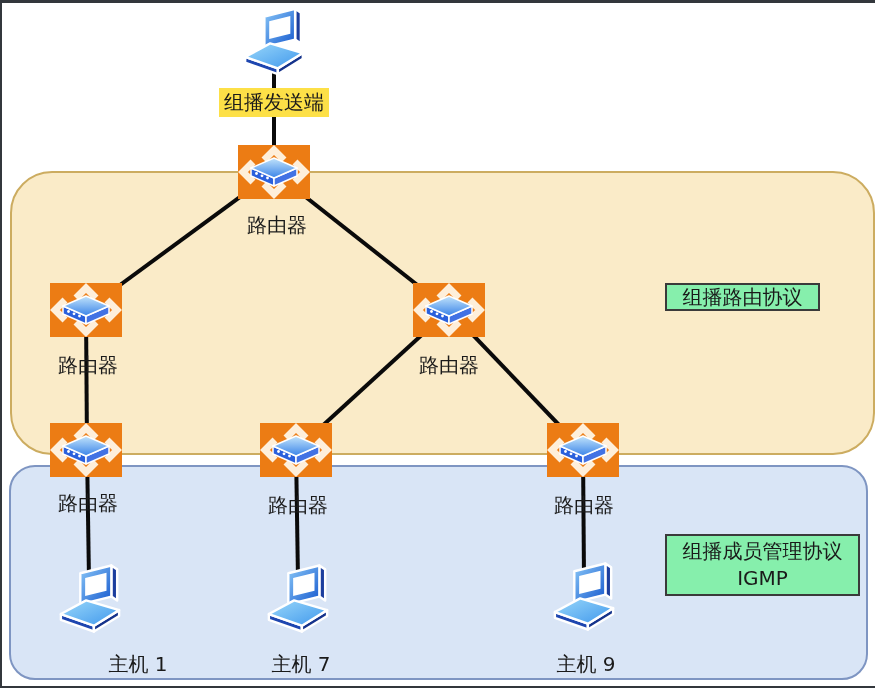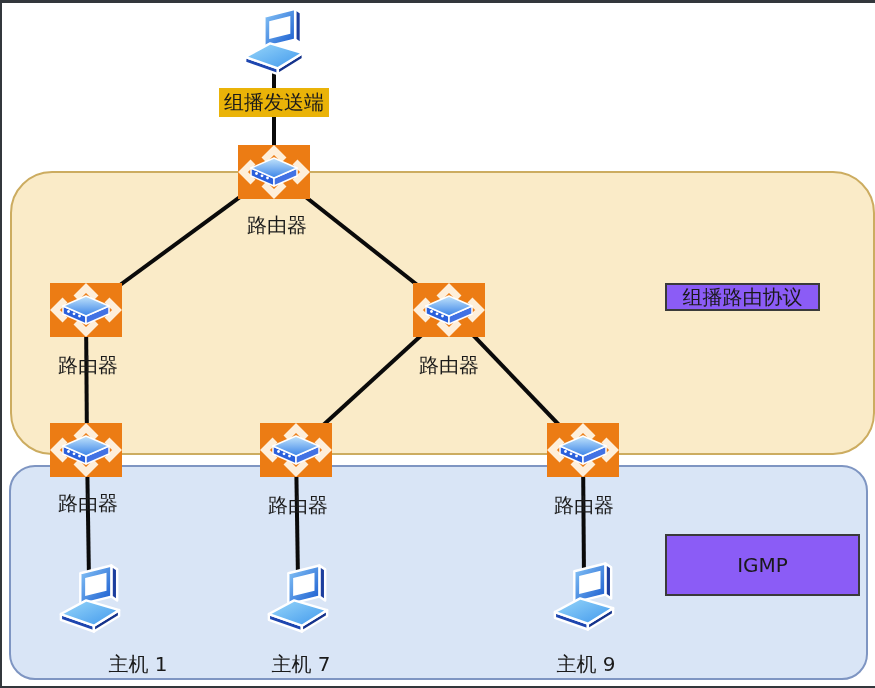--- a/index.html
+++ b/index.html
@@ -24,38 +24,38 @@
     left: 8px; top: 168px; width: 865px; height: 284px;
     background: #FAEBC8; border-color: #CCAC60; border-radius: 42px;
   }
   .region-blue {
     left: 7px; top: 462px; width: 859px; height: 215px;
     background: #D9E5F6; border-color: #7E95C2; border-radius: 26px;
   }
   .edges-svg { position: absolute; left: 0; top: 0; z-index: 2; }
   .badge {
     position: absolute;
-    background: #8b5cf6;
+    background: #86efac;
     border: 2px solid #3A3A3A;
     display: flex; flex-direction: column;
     align-items: center; justify-content: center;
     font-size: 20px; line-height: 27px;
     z-index: 3; text-align: center;
   }
   .badge-routing { left: 663px; top: 280px; width: 155px; height: 28px; }
   .badge-igmp    { left: 663px; top: 531px; width: 195px; height: 62px; }
   .node-icon { position: absolute; z-index: 4; }
   .node-label {
     position: absolute;
     transform: translateX(-50%);
     font-size: 20px;
     white-space: nowrap;
     z-index: 5;
   }
-  .sender-label { background: #eab308; padding: 1px 5px; }
+  .sender-label { background: #fde047; padding: 1px 5px; }
   .icon-router-core      { left: 236px; top: 142px; }
   .icon-router-mid-left  { left:  48px; top: 280px; }
   .icon-router-mid-right { left: 411px; top: 280px; }
   .icon-router-edge-1    { left:  48px; top: 420px; }
   .icon-router-edge-2    { left: 258px; top: 420px; }
   .icon-router-edge-3    { left: 545px; top: 420px; }
   .icon-laptop-sender    { left: 239px; top:   2px; }
   .icon-laptop-host-1    { left:  55px; top: 558px; }
   .icon-laptop-host-2    { left: 263px; top: 558px; }
   .icon-laptop-host-3    { left: 549px; top: 556px; }
@@ -105,20 +105,21 @@
     <line x1="85" y1="447" x2="87" y2="577"></line>
     <line x1="294" y1="447" x2="296" y2="577"></line>
     <line x1="581" y1="447" x2="582" y2="575"></line>
   </g>
 </svg>
 
 <div class="badge badge-routing">
   <span>组播路由协议</span>
 </div>
 <div class="badge badge-igmp">
+  <span>组播成员管理协议</span>
   <span>IGMP</span>
 </div>
 
 <div class="node-icon icon-laptop-sender">
   <svg width="66" height="73" viewBox="0 0 68 76">
     <g stroke="#fff" stroke-width="2.5" stroke-linejoin="round">
       <polygon points="56,4 62,8 62,40 56,36" fill="#1C3E9E"></polygon>
       <polygon points="24,12 56,4 56,36 24,44" fill="url(#gradPanel)"></polygon>
       <polygon points="4,54 4,60 38,72 38,66" fill="#1E46B0"></polygon>
       <polygon points="38,66 64,50 64,56 38,72" fill="#15338C"></polygon>

